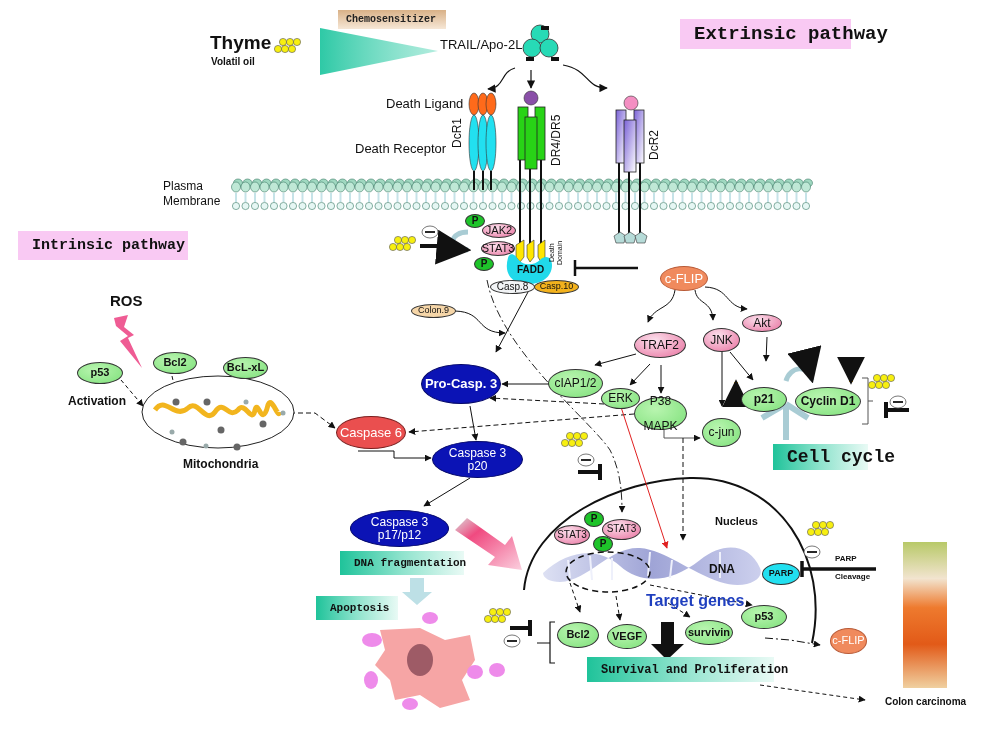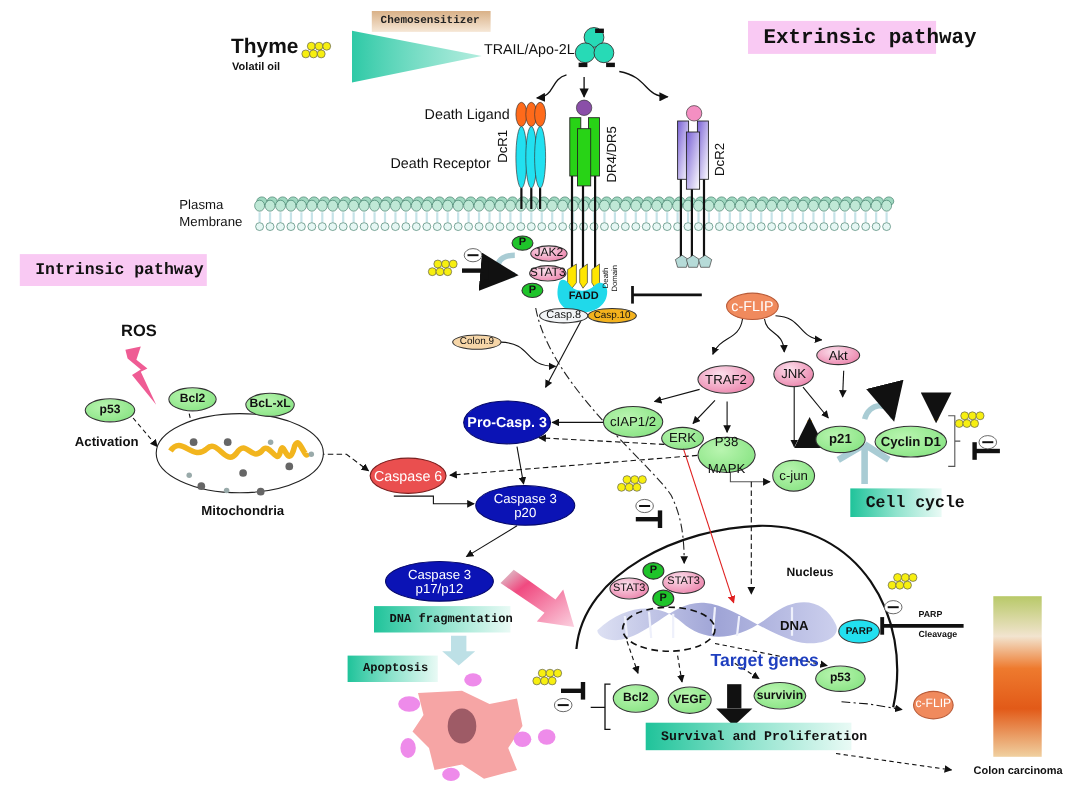--- a/index.html
+++ b/index.html
@@ -598,21 +598,21 @@
 <div class="node pink" style="left:742px;top:314px;width:40px;height:18px;font-size:12px;">Akt</div>
 <div class="node green" style="left:548px;top:369px;width:55px;height:29px;font-size:12px;">cIAP1/2</div>
 <div class="node green" style="left:601px;top:388px;width:39px;height:21px;font-size:12px;">ERK</div>
 <div class="node green" style="left:634px;top:397px;width:53px;height:33px;font-size:12px;flex-direction:column;gap:12px;">
   <span>P38</span>
   <span>MAPK</span>
 </div>
 <div class="node green" style="left:702px;top:418px;width:39px;height:29px;font-size:12px;">c-jun</div>
 <div class="node green" style="left:741px;top:387px;width:46px;height:25px;font-size:12px;font-weight:bold;">p21</div>
 <div class="node green" style="left:795px;top:387px;width:66px;height:29px;font-size:12px;font-weight:bold;">Cyclin  D1</div>
-<div class="box tealbox" style="left:773px;top:444px;width:83px;height:26px;font-size:15px;">Cell cycle</div>
+<div class="box tealbox" style="left:773px;top:444px;width:95px;height:26px;font-size:18px;">Cell cycle</div>
 
 <div class="box tealbox" style="left:340px;top:551px;width:124px;height:24px;font-size:11px;">DNA  fragmentation</div>
 <div class="box tealbox" style="left:316px;top:596px;width:82px;height:24px;font-size:11px;">Apoptosis</div>
 <div class="box tealbox" style="left:587px;top:657px;width:187px;height:25px;font-size:12px;">Survival and Proliferation</div>
 <div class="lbl b" style="left:885px;top:696px;font-size:10px;">Colon  carcinoma</div>
 
 <div class="lbl b" style="left:715px;top:515px;font-size:11px;">Nucleus</div>
 <div class="lbl b" style="left:709px;top:562px;font-size:12px;">DNA</div>
 <div class="lbl b" style="left:646px;top:592px;font-size:16px;color:#1f3fbf;">Target genes</div>
 <div class="node pbadge" style="left:584px;top:511px;width:20px;height:16px;font-size:10px;">P</div>

